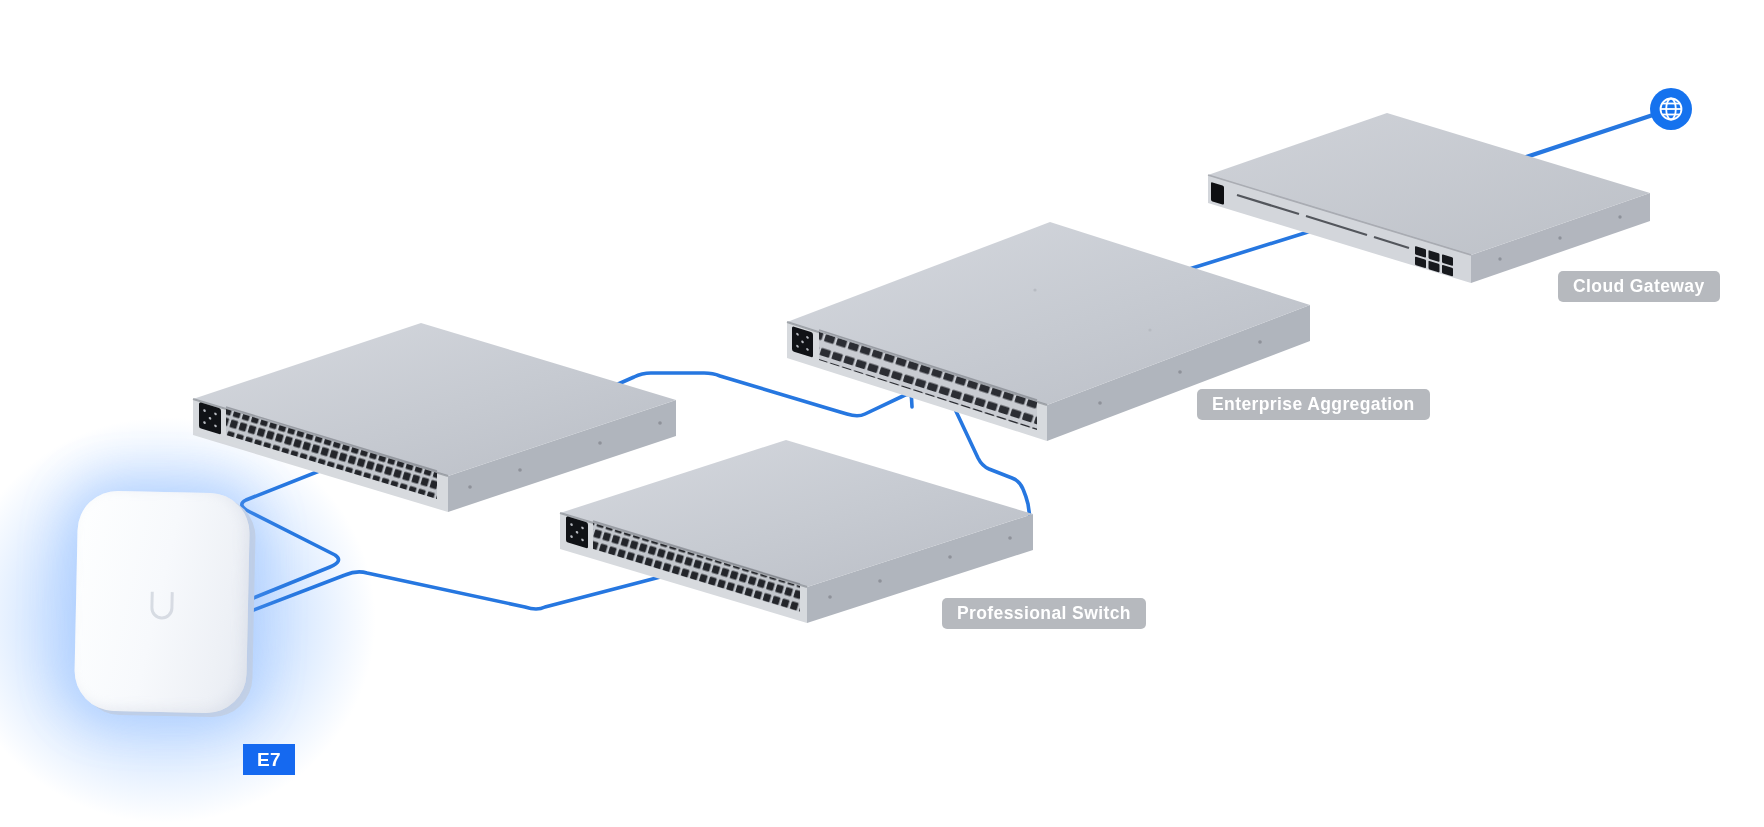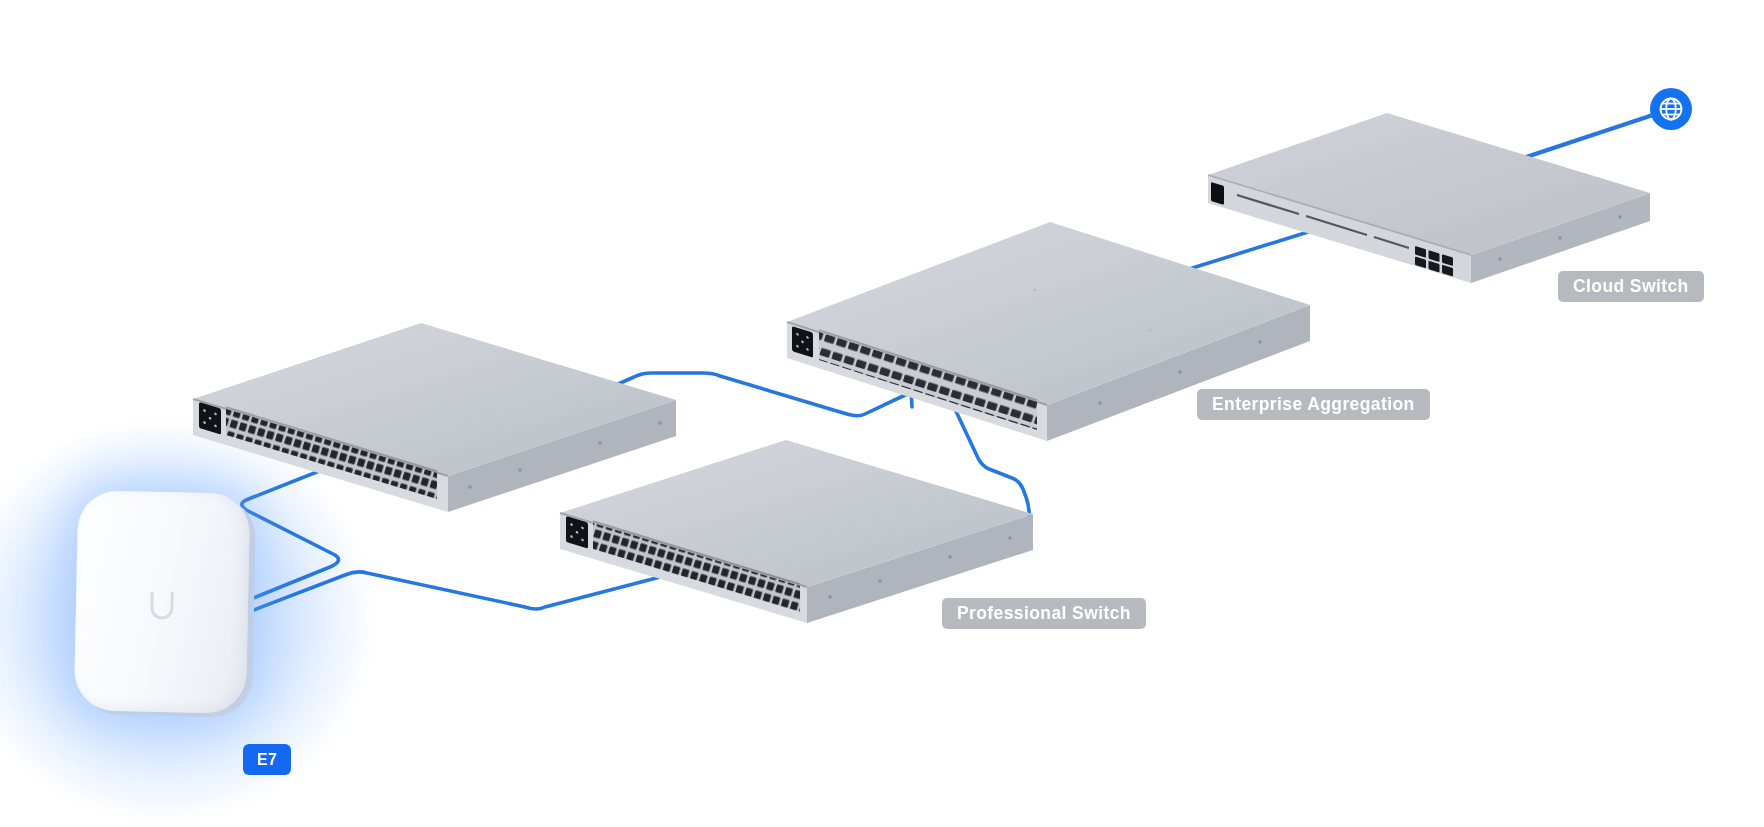--- a/index.html
+++ b/index.html
@@ -25,22 +25,22 @@
   
   .pill{
     position:absolute;z-index:4;height:31px;line-height:31px;padding:0 15px;border-radius:5px;
     background:rgba(176,179,184,.92);color:#ffffff;font-size:17.5px;font-weight:bold;letter-spacing:.4px;white-space:nowrap;
   }
   .pill-cloud{left:1558px;top:271px;}
   .pill-agg{left:1197px;top:389px;}
   .pill-pro{left:942px;top:598px;}
   
   .badge{
-    position:absolute;z-index:4;left:243px;top:744px;height:31px;line-height:31px;padding:0 14px;border-radius:6px;
-    background:#1569f0;color:#ffffff;font-size:16px;font-weight:bold;letter-spacing:.3px;
+    position:absolute;z-index:4;left:243px;top:744px;height:31px;line-height:31px;padding:0 14px;border-radius:0;
+    background:#1569f0;color:#ffffff;font-size:19px;font-weight:bold;letter-spacing:.3px;
   }
 </style>
 </head>
 <body>
 
 <div id="stage">
 
   <div class="glow"></div>
 
   <svg id="scene" width="1764" height="827" viewBox="0 0 1764 827">
@@ -185,18 +185,18 @@
 
   <div class="ap-wrap">
     <div class="ap-edge"></div>
     <div class="ap-body">
       <svg class="ap-logo" viewBox="0 0 28 30">
         <path d="M4,2 v16 a10,10 0 0 0 20,0 v-16" fill="none" stroke="#d2d7df" stroke-width="3"></path>
       </svg>
     </div>
   </div>
 
-  <div class="pill pill-cloud">Cloud Switch</div>
+  <div class="pill pill-cloud">Cloud Gateway</div>
   <div class="pill pill-pro">Professional Switch</div>
   <div class="pill pill-agg">Enterprise Aggregation</div>
   <div class="badge">E7</div>
 
 </div>
 
 </body></html>

